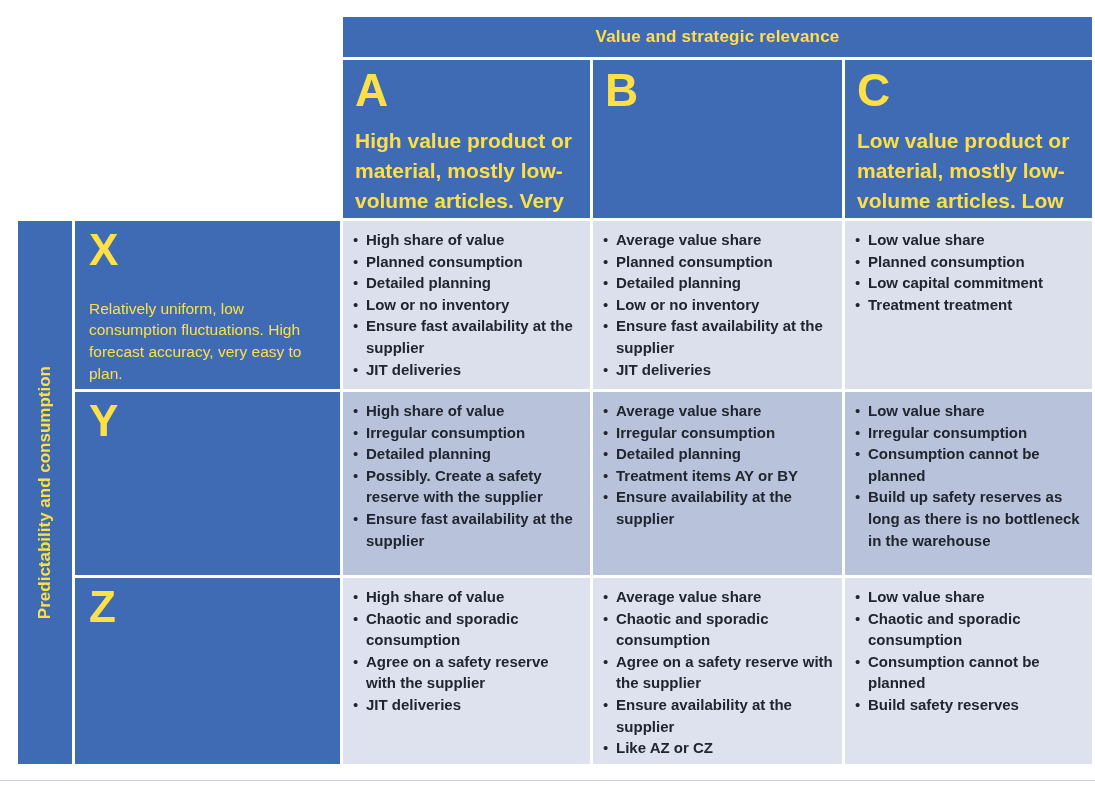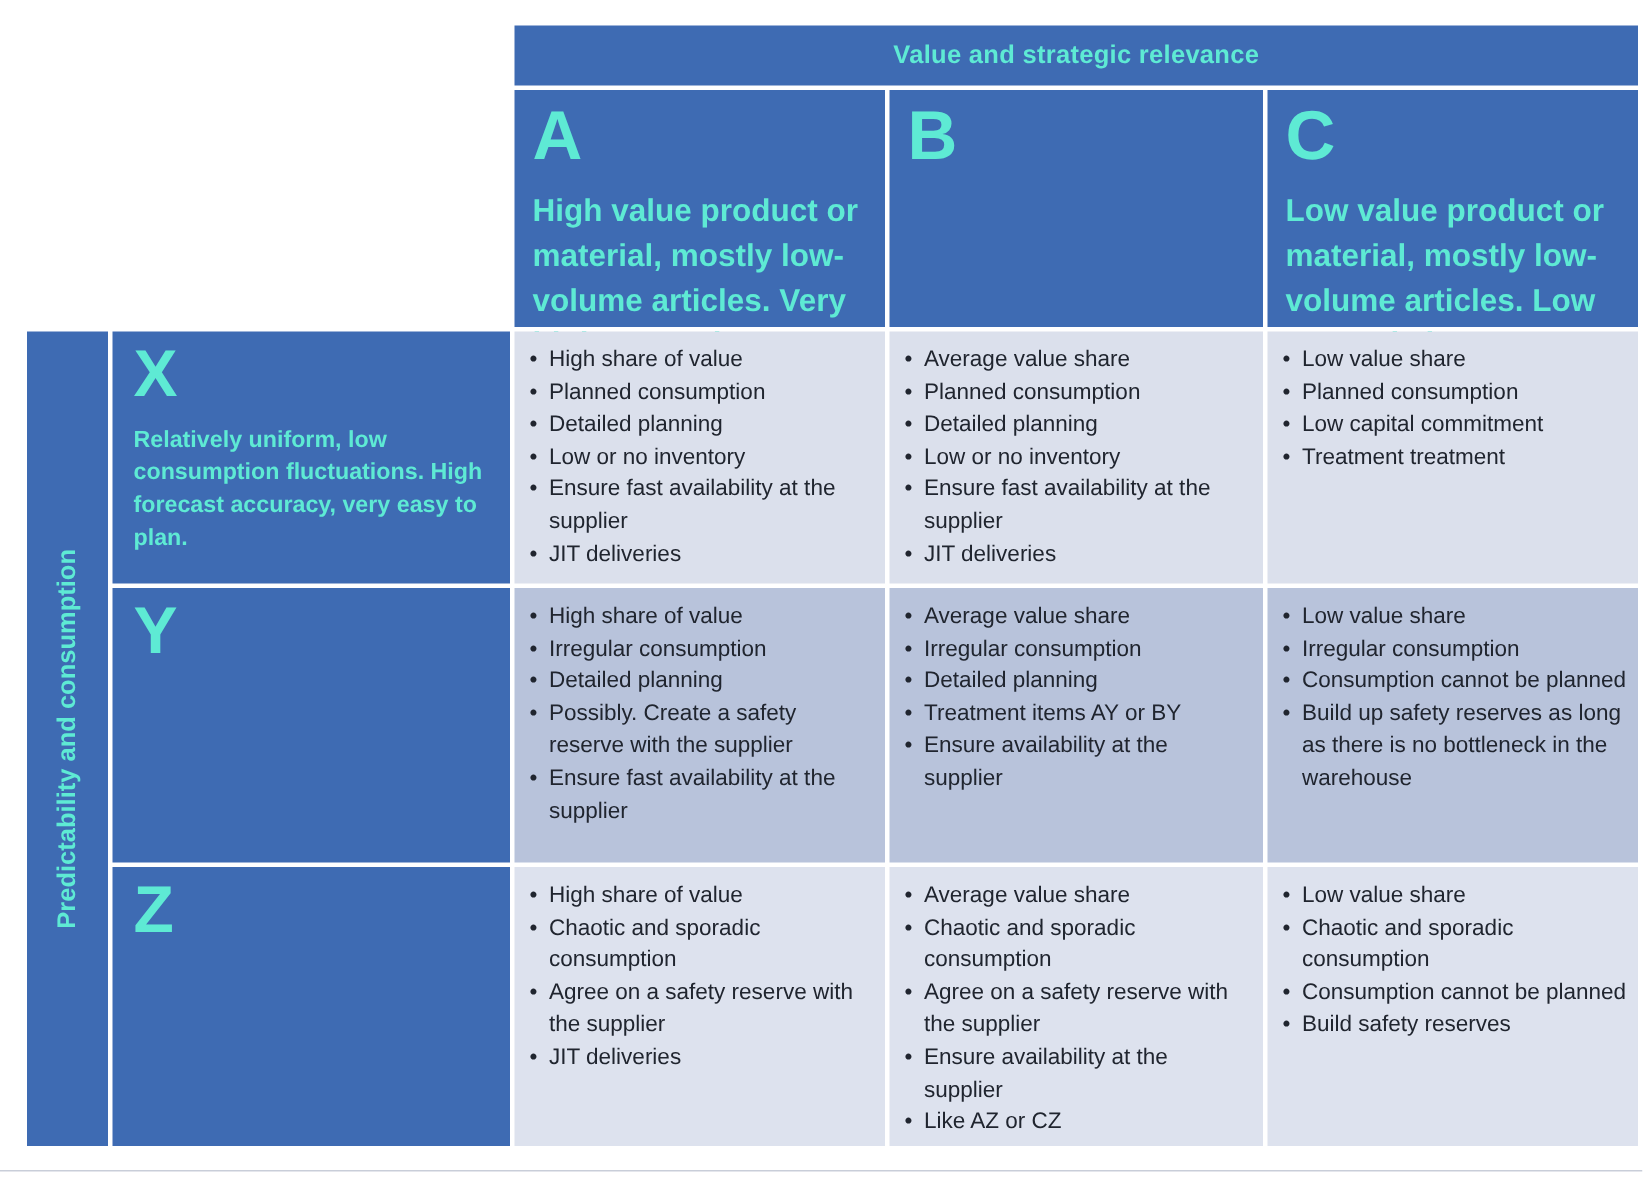--- a/index.html
+++ b/index.html
@@ -18,21 +18,21 @@
     position: absolute;
     left: 18px;
     top: 17px;
     display: grid;
     grid-template-columns: 54px 265px 247px 249px 247px;
     grid-template-rows: 40px 158px 168px 183px 186px;
     gap: 3px;
   }
   .blue {
     background: #3e6bb3;
-    color: #5eead4;
+    color: #fde047;
   }
   .col-axis-title {
     grid-column: 3 / 6;
     grid-row: 1;
     display: flex;
     align-items: center;
     justify-content: center;
     font-size: 17px;
     font-weight: bold;
     letter-spacing: 0.2px;
@@ -72,43 +72,44 @@
     padding: 4px 14px 8px 14px;
     box-sizing: border-box;
   }
   .row-header .big-letter {
     font-size: 44px;
     font-weight: bold;
     line-height: 1.15;
   }
   .row-header .desc {
     font-size: 15.5px;
-    font-weight: bold;
+    font-weight: normal;
     line-height: 1.4;
-    margin-top: 7px;
+    margin-top: 22px;
   }
   .cell {
     box-sizing: border-box;
     padding: 8px 8px 8px 10px;
     color: #20252f;
     font-size: 15px;
     line-height: 1.44;
   }
   .row-x-bg { background: #dbe0ec; }
   .row-y-bg { background: #b8c3db; }
   .row-z-bg { background: #dde2ee; }
   .bullet {
     display: flex;
   }
   .bullet .marker {
     flex: none;
     width: 13px;
   }
   .bullet .btext {
     flex: 1;
+    font-weight: bold;
   }
   .page-border-bottom {
     position: absolute;
     left: 0;
     top: 780px;
     width: 1095px;
     height: 1px;
     background: #c9ced9;
   }
 </style>

